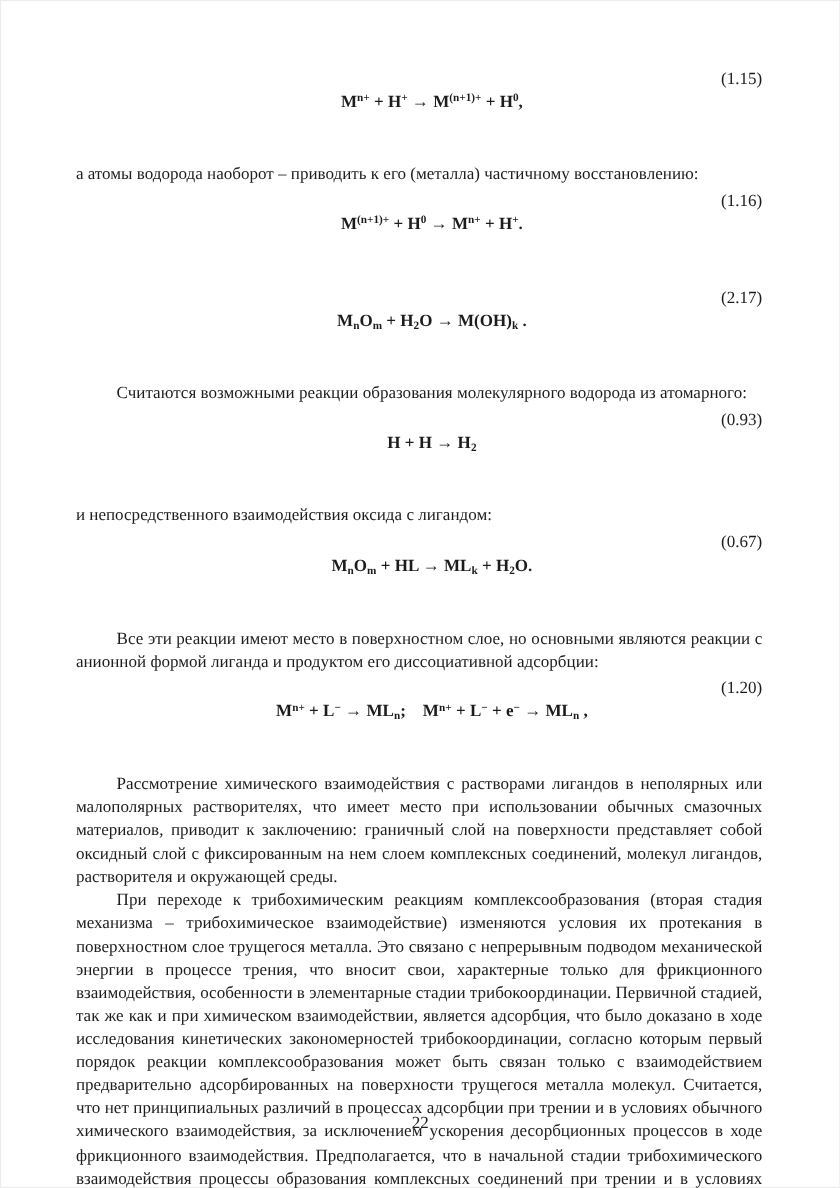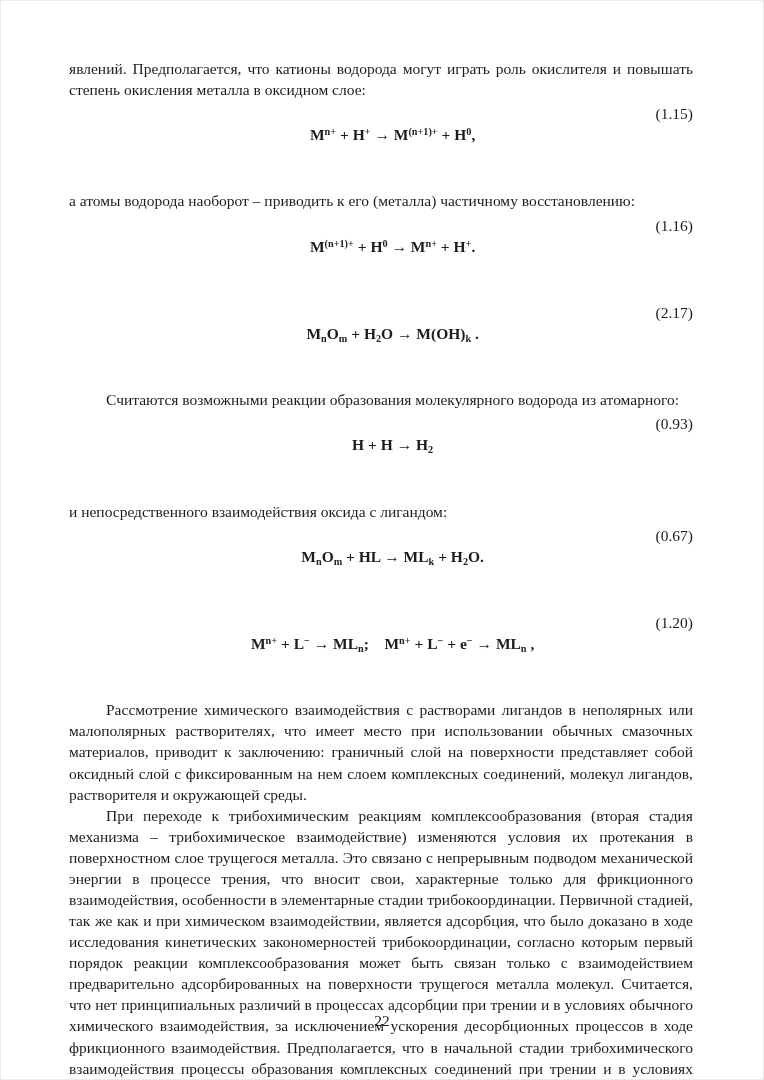--- a/index.html
+++ b/index.html
@@ -53,21 +53,20 @@
     font-size: 15.5px;
     color: #1c1c1c;
   }
 </style>
 </head>
 <body>
 
 <div class="page">
   <div class="text-column">
 
-    <p class="para">явлений. Предполагается, что катионы водорода могут играть роль окислителя и повышать степень окисления металла в оксидном слое:</p>
 
     <div class="equation">
       <span class="formula"><span>M</span><sup>n+</sup><span> + H</span><sup>+</sup><span> → M</span><sup>(n+1)+</sup><span> + H</span><sup>0</sup><span>,</span></span>
       <span class="eq-number">(1.15)</span>
     </div>
 
     <p class="para">а атомы водорода наоборот – приводить к его (металла) частичному восстановлению:</p>
 
     <div class="equation">
       <span class="formula"><span>M</span><sup>(n+1)+</sup><span> + H</span><sup>0</sup><span> → M</span><sup>n+</sup><span> + H</span><sup>+</sup><span>.</span></span>
@@ -87,20 +86,21 @@
       <span class="eq-number">(0.93)</span>
     </div>
 
     <p class="para">и непосредственного взаимодействия оксида с лигандом:</p>
 
     <div class="equation">
       <span class="formula"><span>M</span><sub>n</sub><span>O</span><sub>m</sub><span> + HL → ML</span><sub>k</sub><span> + H</span><sub>2</sub><span>O.</span></span>
       <span class="eq-number">(0.67)</span>
     </div>
 
+    <p class="para indent">Все эти реакции имеют место в поверхностном слое, но основными являются реакции с анионной формой лиганда и продуктом его диссоциативной адсорбции:</p>
 
     <div class="equation">
       <span class="formula"><span>M</span><sup>n+</sup><span> + L</span><sup>−</sup><span> → ML</span><sub>n</sub><span>;    M</span><sup>n+</sup><span> + L</span><sup>−</sup><span> + e</span><sup>−</sup><span> → ML</span><sub>n</sub><span> ,</span></span>
       <span class="eq-number">(1.20)</span>
     </div>
 
 
     <p class="para indent">Рассмотрение химического взаимодействия с растворами лигандов в неполярных или малополярных растворителях, что имеет место при использовании обычных смазочных материалов, приводит к заключению: граничный слой на поверхности представляет собой оксидный слой с фиксированным на нем слоем комплексных соединений, молекул лигандов, растворителя и окружающей среды.</p>
 
     <p class="para indent">При переходе к трибохимическим реакциям комплексообразования (вторая стадия механизма – трибохимическое взаимодействие) изменяются условия их протекания в поверхностном слое трущегося металла. Это связано с непрерывным подводом механической энергии в процессе трения, что вносит свои, характерные только для фрикционного взаимодействия, особенности в элементарные стадии трибокоординации. Первичной стадией, так же как и при химическом взаимодействии, является адсорбция, что было доказано в ходе исследования кинетических закономерностей трибокоординации, согласно которым первый порядок реакции комплексообразования может быть связан только с взаимодействием предварительно адсорбированных на поверхности трущегося металла молекул. Считается, что нет принципиальных различий в процессах адсорбции при трении и в условиях обычного химического взаимодействия, за исключением ускорения десорбционных процессов в ходе фрикционного взаимодействия. Предполагается, что в начальной стадии трибохимического взаимодействия процессы образования комплексных соединений при трении и в условиях химического взаимодействия аналогичны. Различия в механизмах химического и трибохимического взаимодействия металла и лиганда начинаются с момента входа адсорбированных молекул в зону фактического контакта,</p>

